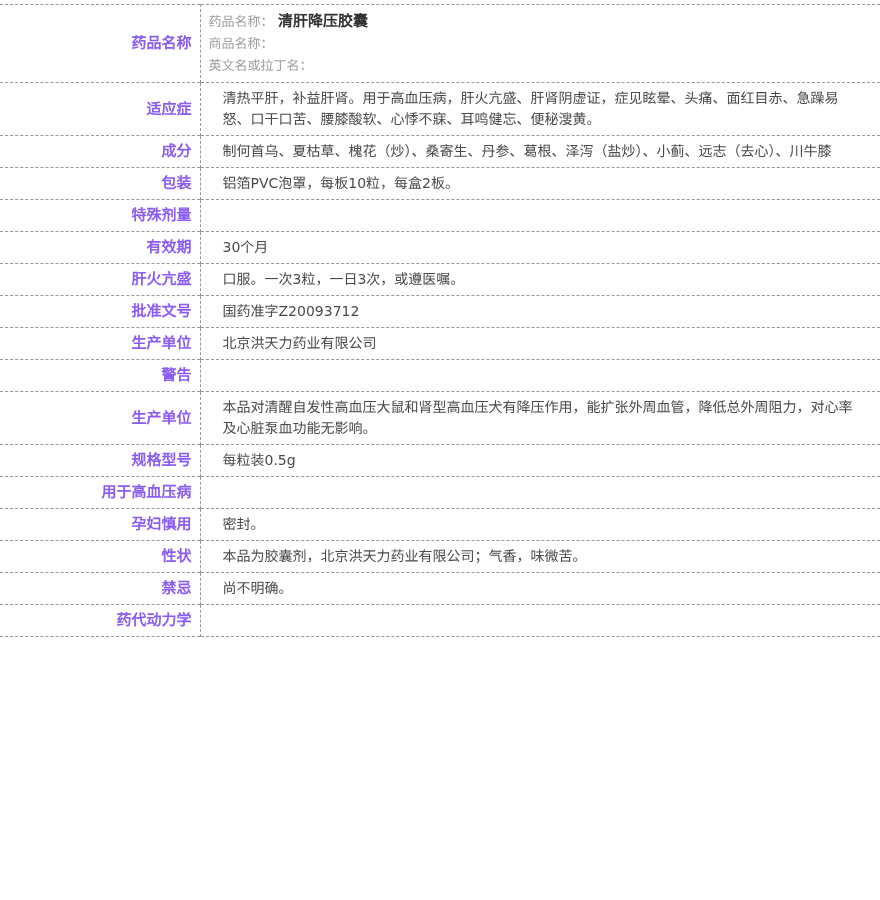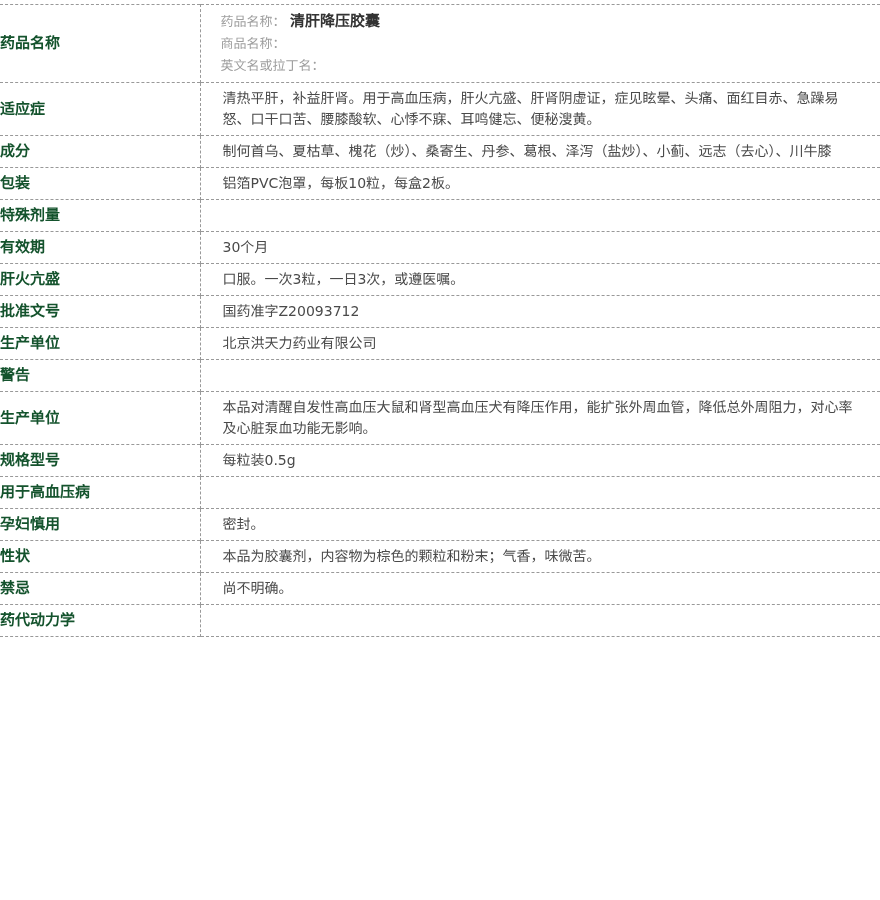--- a/index.html
+++ b/index.html
@@ -18,39 +18,39 @@
     border-top: 1px dashed #999999;
     border-bottom: 1px dashed #999999;
   }
   table.drug-table tr {
     border-bottom: 1px dashed #999999;
   }
   th.lbl {
     width: 200px;
     box-sizing: border-box;
     border-right: 1px dashed #999999;
-    text-align: left;
+    text-align: right;
     vertical-align: middle;
     padding: 5px 8px 5px 0;
     font-size: 15px;
     font-weight: bold;
-    color: #14532d;
+    color: #8b5cf6;
     line-height: 21px;
     word-break: break-all;
   }
   td.val {
     vertical-align: middle;
     padding: 5px 14px 5px 22px;
     font-size: 14px;
     color: #4a4a4a;
     line-height: 21px;
     word-break: break-all;
   }
   td.val.name-val {
-    padding-left: 20px;
+    padding-left: 8px;
   }
   .sub {
     line-height: 22px;
     white-space: nowrap;
   }
   .muted {
     color: #9e9e9e;
     font-size: 13px;
   }
   .drug-name {
@@ -123,21 +123,21 @@
     <tr>
       <th class="lbl">用于高血压病</th>
       <td class="val"></td>
     </tr>
     <tr>
       <th class="lbl">孕妇慎用</th>
       <td class="val">密封。</td>
     </tr>
     <tr>
       <th class="lbl">性状</th>
-      <td class="val">本品为胶囊剂，内容物为棕色的颗粒和粉末；气香，味微苦。</td>
+      <td class="val">本品为胶囊剂，北京洪天力药业有限公司；气香，味微苦。</td>
     </tr>
     <tr>
       <th class="lbl">禁忌</th>
       <td class="val">尚不明确。</td>
     </tr>
     <tr>
       <th class="lbl">药代动力学</th>
       <td class="val"></td>
     </tr>
   </tbody>

